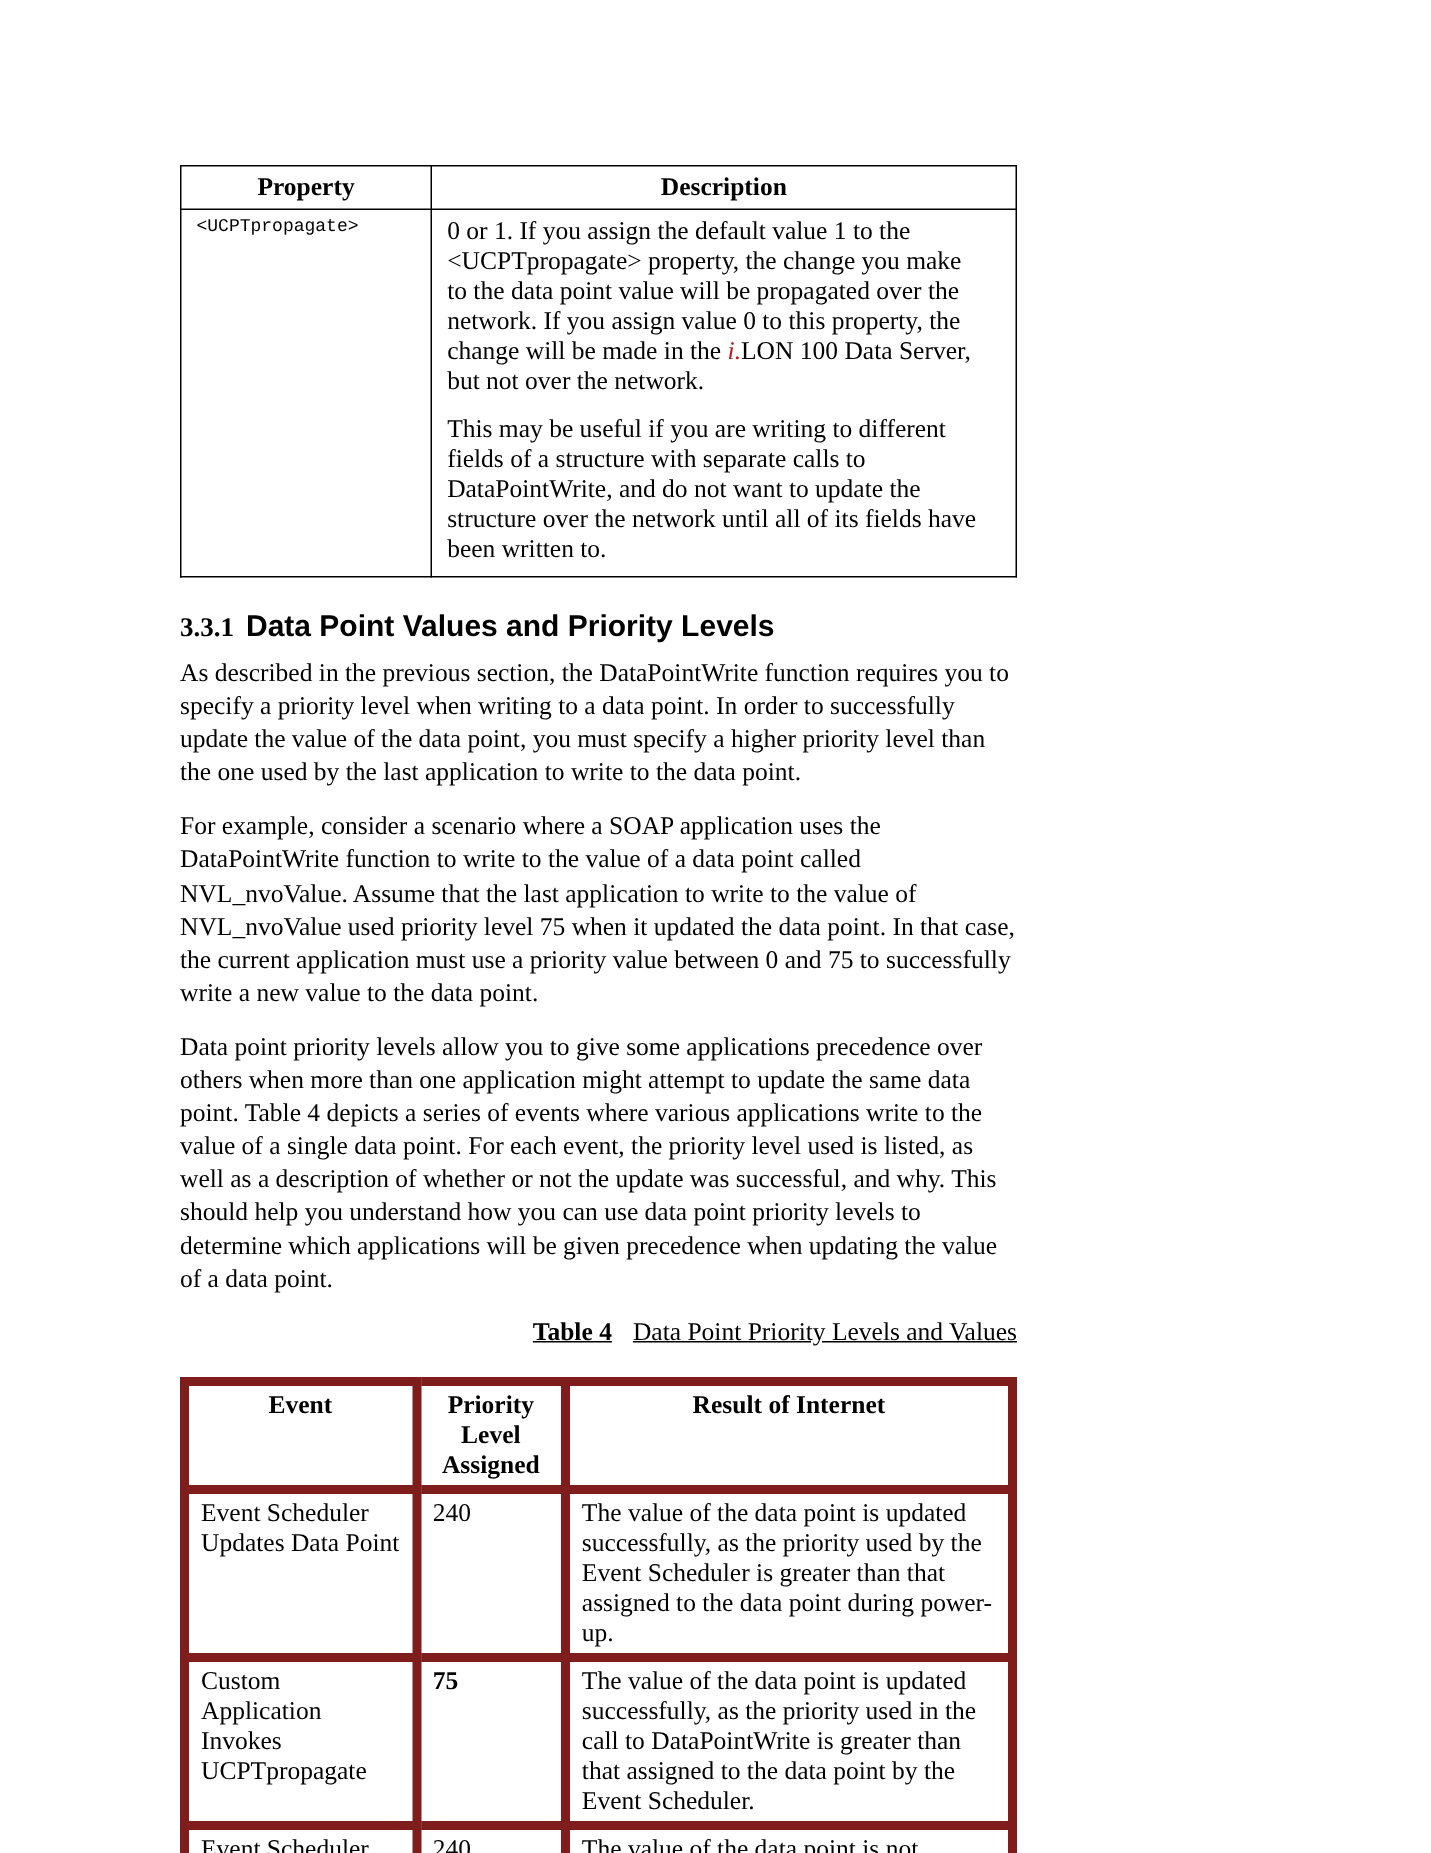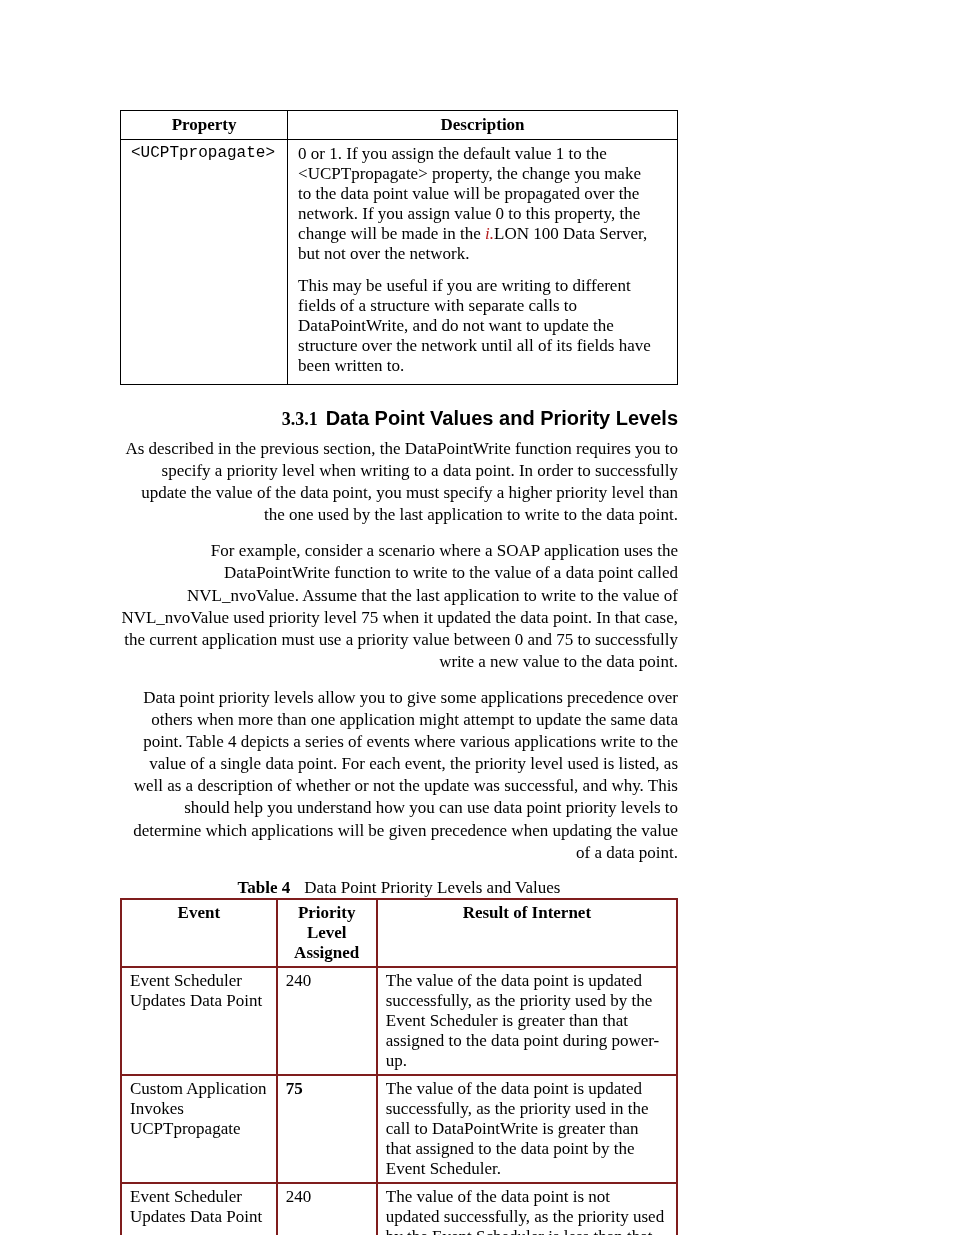--- a/index.html
+++ b/index.html
@@ -26,49 +26,49 @@
     border: 1px solid #000;
     padding: 4px 10px;
     vertical-align: top;
     text-align: left;
   }
   table.top-table th {
     font-weight: bold;
     text-align: center;
   }
   .top-col1 { width: 30%; }
-  .mono { font-family: "Courier New", monospace; font-size: 16px; }
+  .mono { font-family: "Courier New", monospace; font-size: 12px; }
   .desc-para { margin: 0 16px 12px 0; }
 
   h3.section-head {
     font-family: Arial, Helvetica, sans-serif;
     font-size: 20px;
     margin: 22px 0 8px 0;
-    text-align: right;
   }
   h3.section-head .secnum {
     font-family: "Times New Roman", Times, serif;
     font-weight: bold;
     font-size: 18px;
     margin-right: 8px;
   }
-  .body-para { margin: 0 0 14px 0; line-height: 1.3; text-align: right; }
+  .body-para { margin: 0 0 14px 0; line-height: 1.3; }
 
   .table-caption {
-    text-align: center;
-    margin: 10px 0 0 0;
+    text-align: right;
+    margin: 10px 0 20px 0;
+    text-decoration: underline;
   }
   .table-caption .capnum { font-weight: bold; margin-right: 14px; }
 
   table.data-table {
     border-collapse: collapse;
     width: 100%;
   }
   table.data-table th, table.data-table td {
-    border: 2px solid #7f1d1d;
+    border: 6px solid #7f1d1d;
     padding: 3px 8px;
     text-align: left;
     vertical-align: top;
   }
   table.data-table th { font-weight: bold; text-align: center; }
   .dt-col1 { width: 28%; }
   .dt-col2 { width: 18%; }
   .dt-col3 { width: 54%; }
 
   .footer {

